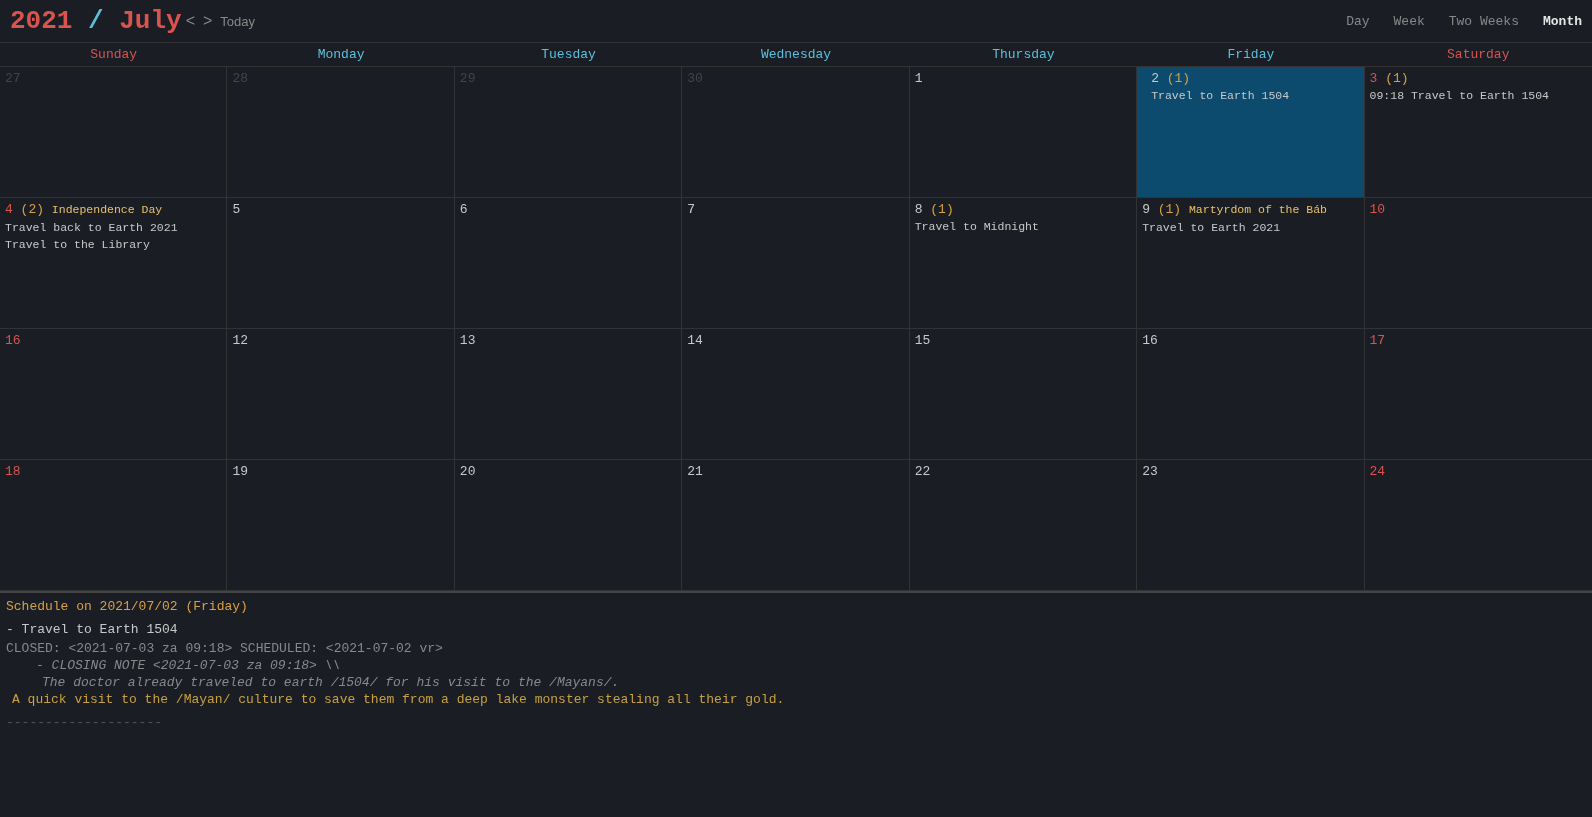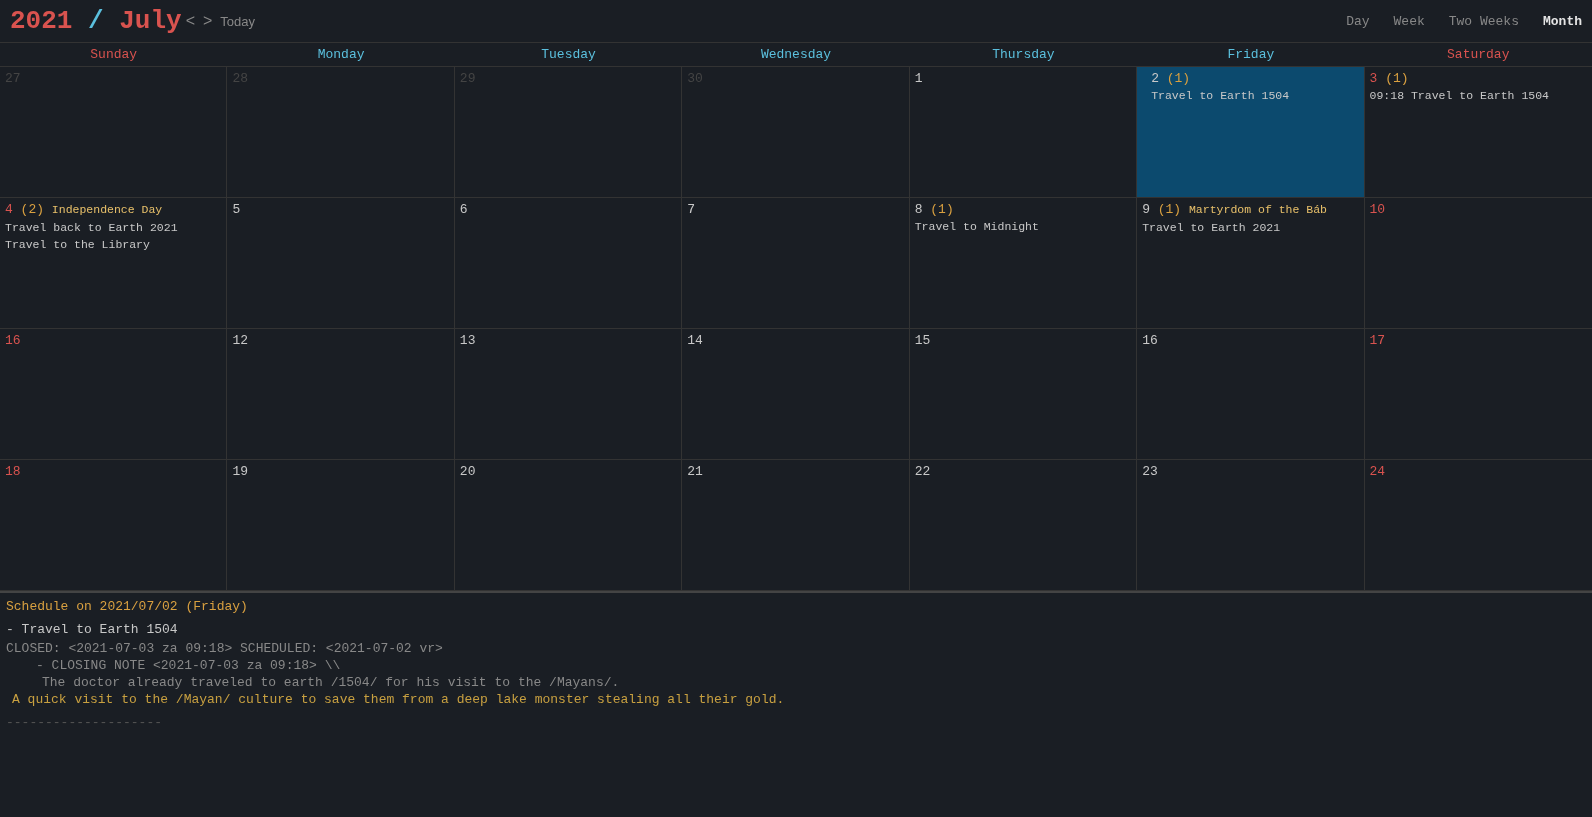--- a/index.html
+++ b/index.html
@@ -135,20 +135,21 @@
       margin-bottom: 4px;
     }
     .schedule-meta {
       color: #888;
       margin-bottom: 2px;
     }
     .schedule-note {
       color: #888;
       margin-left: 30px;
       margin-bottom: 2px;
+      font-style: italic;
     }
     .schedule-desc {
       color: #c8a040;
       margin-top: 2px;
       margin-bottom: 2px;
     }
     .schedule-divider {
       color: #555;
       margin-top: 8px;
     }

